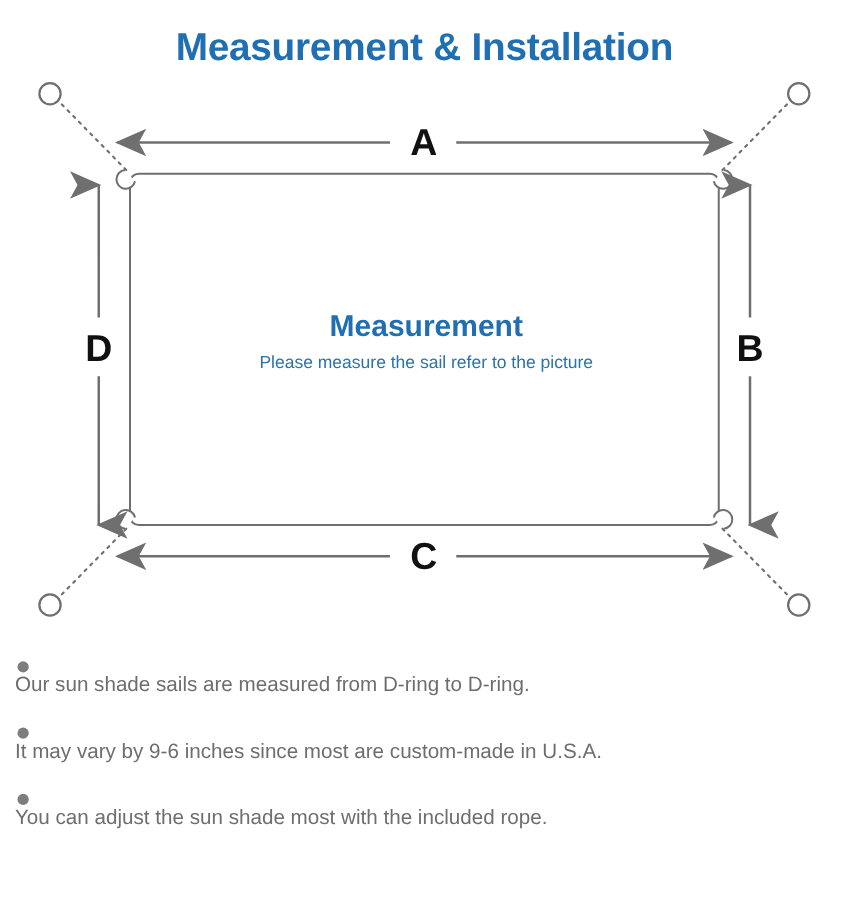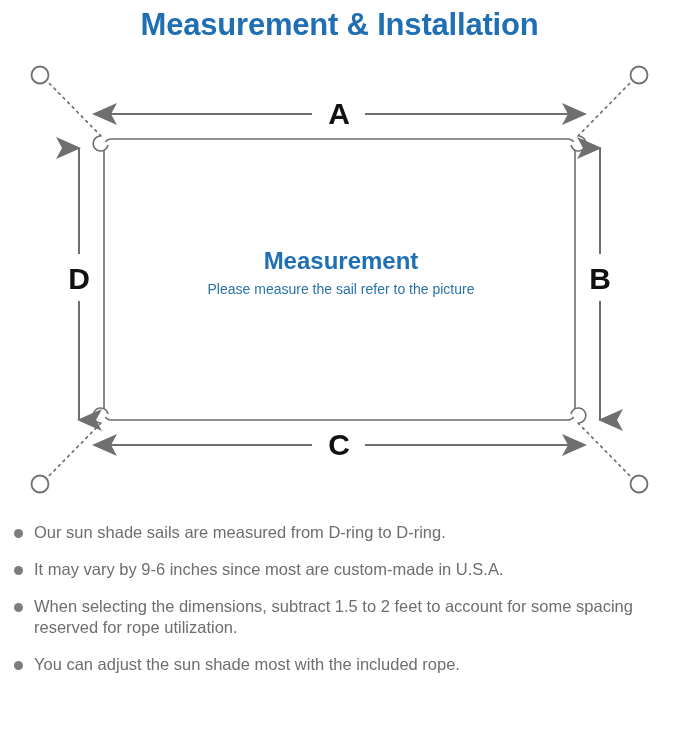--- a/index.html
+++ b/index.html
@@ -19,21 +19,21 @@
     position: absolute;
     left: 0;
     top: 0;
     width: 679px;
     text-align: center;
     font-size: 31px;
     font-weight: bold;
     color: #1f6fb2;
     letter-spacing: -0.2px;
     line-height: 40px;
-    padding-top: 5px;
+    padding-top: 18px;
     box-sizing: border-box;
   }
 
   #diagram {
     position: absolute;
     left: 0;
     top: 44px;
     width: 679px;
     height: 470px;
   }
@@ -65,20 +65,21 @@
     left: 0;
     top: 522px;
     width: 679px;
     padding: 0 14px 0 12px;
     box-sizing: border-box;
   }
   .note-item {
     display: flex;
     align-items: flex-start;
     margin-bottom: 16px;
+    flex-direction: column;
   }
   .note-bullet {
     flex: 0 0 auto;
     width: 9px;
     height: 9px;
     border-radius: 50%;
     background: #7d7d7d;
     margin: 7px 11px 0 2px;
   }
   .note-text {
@@ -175,19 +176,15 @@
   <div class="note-item">
     <span class="note-bullet"></span>
     <span class="note-text">Our sun shade sails are measured from D-ring to D-ring.</span>
   </div>
   <div class="note-item">
     <span class="note-bullet"></span>
     <span class="note-text">It may vary by 9-6 inches since most are custom-made in U.S.A.</span>
   </div>
   <div class="note-item">
     <span class="note-bullet"></span>
-    <span class="note-text">When selecting the dimensions, subtract 1.5 to 2 feet to account for some spacing reserved for rope utilization.</span>
-  </div>
-  <div class="note-item">
-    <span class="note-bullet"></span>
     <span class="note-text">You can adjust the sun shade most with the included rope.</span>
   </div>
 </div>
 
 </body></html>

